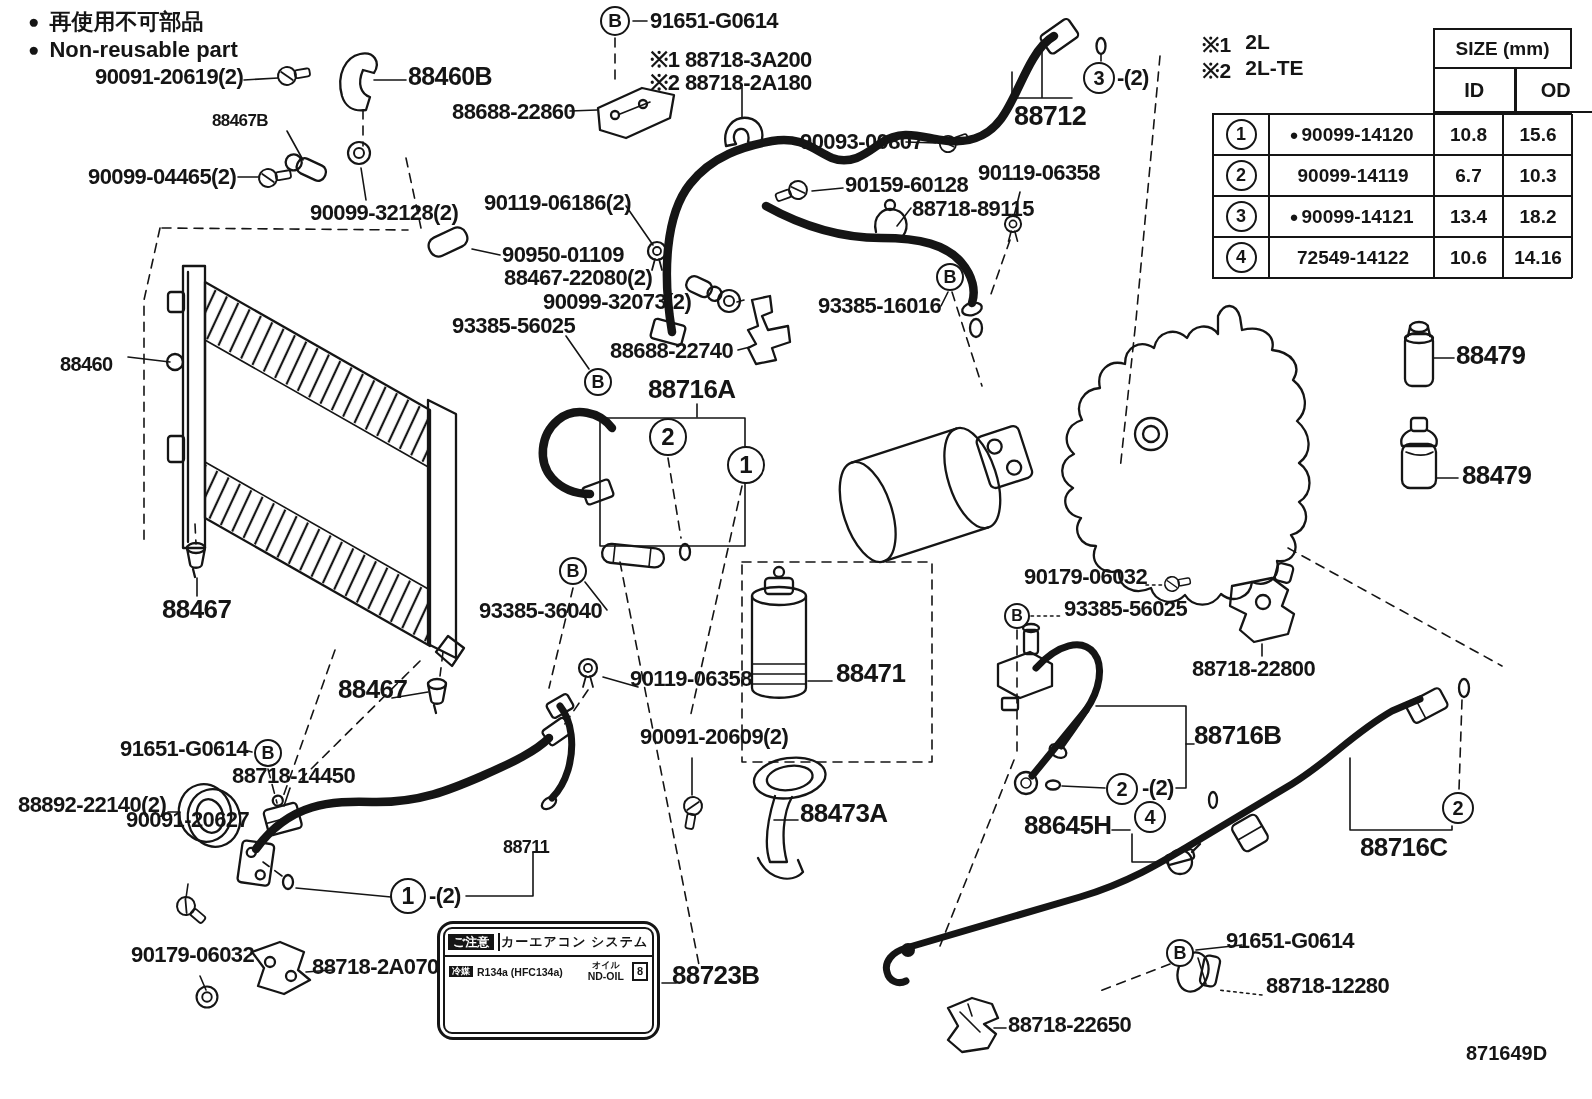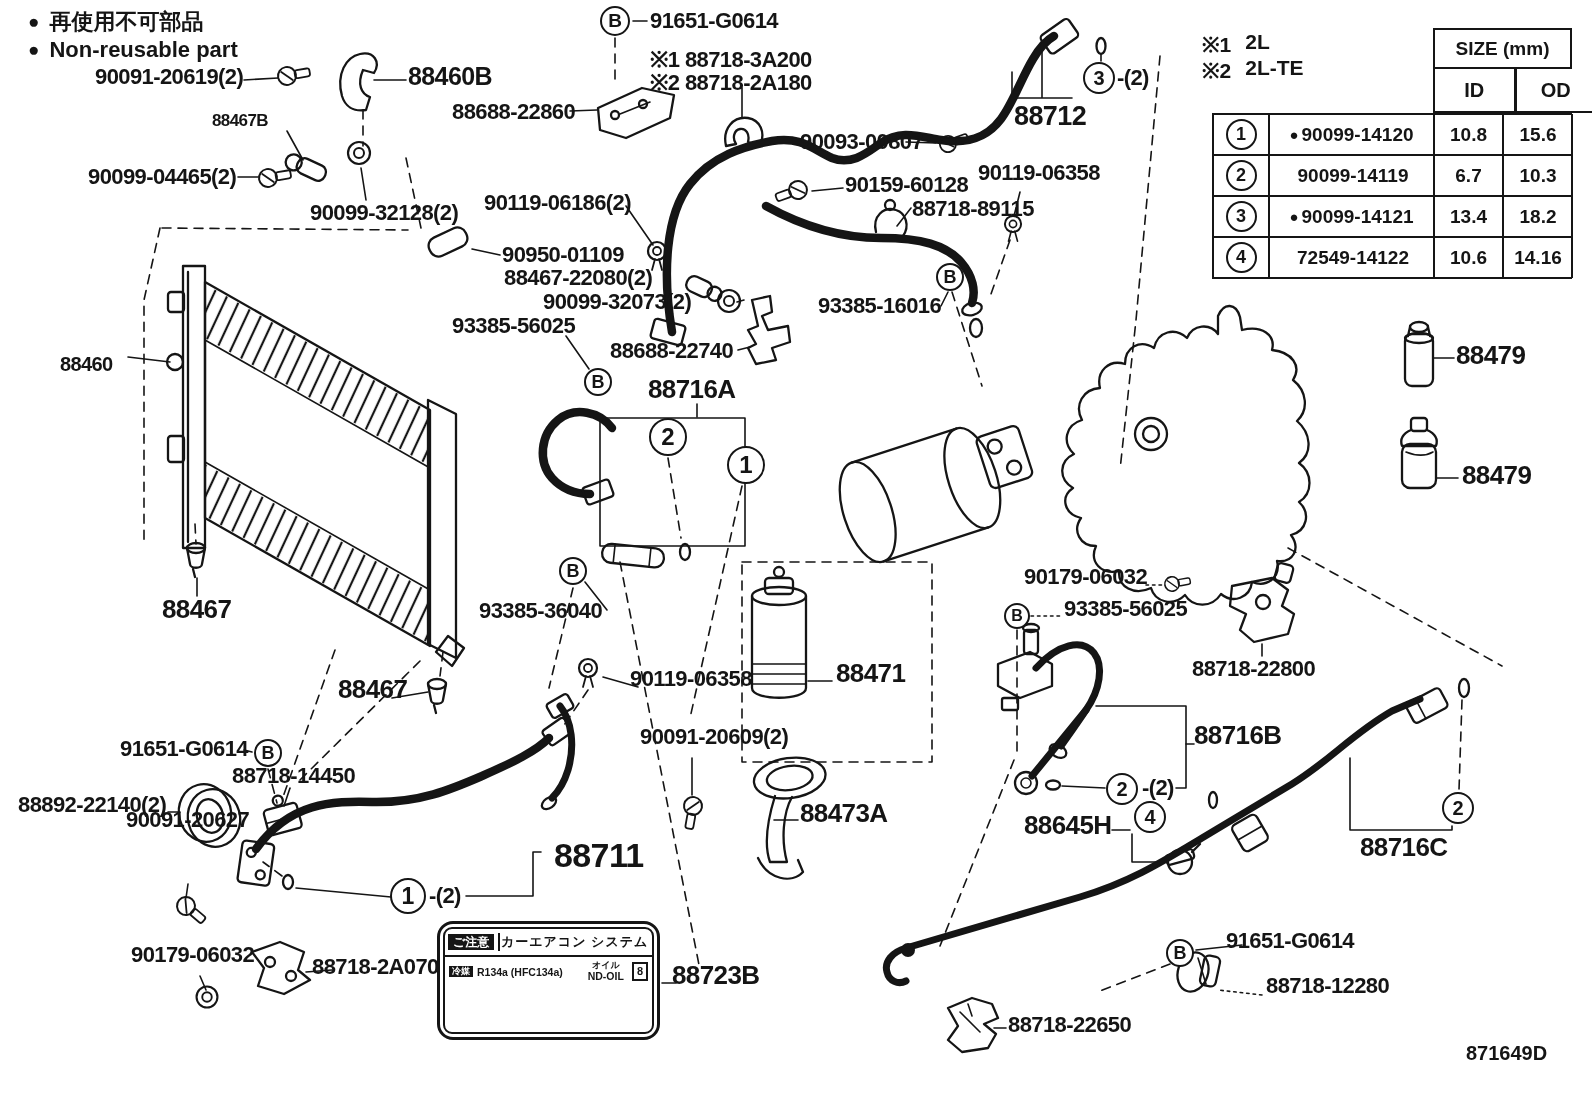--- a/index.html
+++ b/index.html
@@ -525,21 +525,21 @@
     <div class="plabel" style="left: 1142px; top: 777px; font-size: 22px;">-(2)</div>
     <div class="plabel" style="left: 1024px; top: 812px; font-size: 26px;">88645H</div>
     <div class="plabel" style="left: 1360px; top: 834px; font-size: 26px;">88716C</div>
     <div class="plabel" style="left: 1456px; top: 342px; font-size: 26px;">88479</div>
     <div class="plabel" style="left: 1462px; top: 462px; font-size: 26px;">88479</div>
     <div class="plabel" style="left: 120px; top: 738px;">91651-G0614</div>
     <div class="plabel" style="left: 232px; top: 765px;">88718-14450</div>
     <div class="plabel" style="left: 18px; top: 794px;">88892-22140(2)</div>
     <div class="plabel" style="left: 126px; top: 809px;">90091-20627</div>
     <div class="plabel" style="left: 429px; top: 885px; font-size: 22px;">-(2)</div>
-    <div class="plabel" style="left: 554px; top: 838px; font-size: 34px;">88711</div>
+    <div class="plabel" style="left: 503px; top: 838px; font-size: 18px;">88711</div>
     <div class="plabel" style="left: 131px; top: 944px;">90179-06032</div>
     <div class="plabel" style="left: 312px; top: 956px;">88718-2A070</div>
     <div class="plabel" style="left: 672px; top: 962px; font-size: 26px;">88723B</div>
     <div class="plabel" style="left: 640px; top: 726px;">90091-20609(2)</div>
     <div class="plabel" style="left: 800px; top: 800px; font-size: 26px;">88473A</div>
     <div class="plabel" style="left: 1226px; top: 930px;">91651-G0614</div>
     <div class="plabel" style="left: 1266px; top: 975px;">88718-12280</div>
     <div class="plabel" style="left: 1008px; top: 1014px;">88718-22650</div>
     <div class="marker" style="left: 600px; top: 6px; width: 30px; height: 30px; font-size: 19px;">B</div>
     <div class="marker" style="left: 1083px; top: 62px; width: 32px; height: 32px; font-size: 20px;">3</div>

